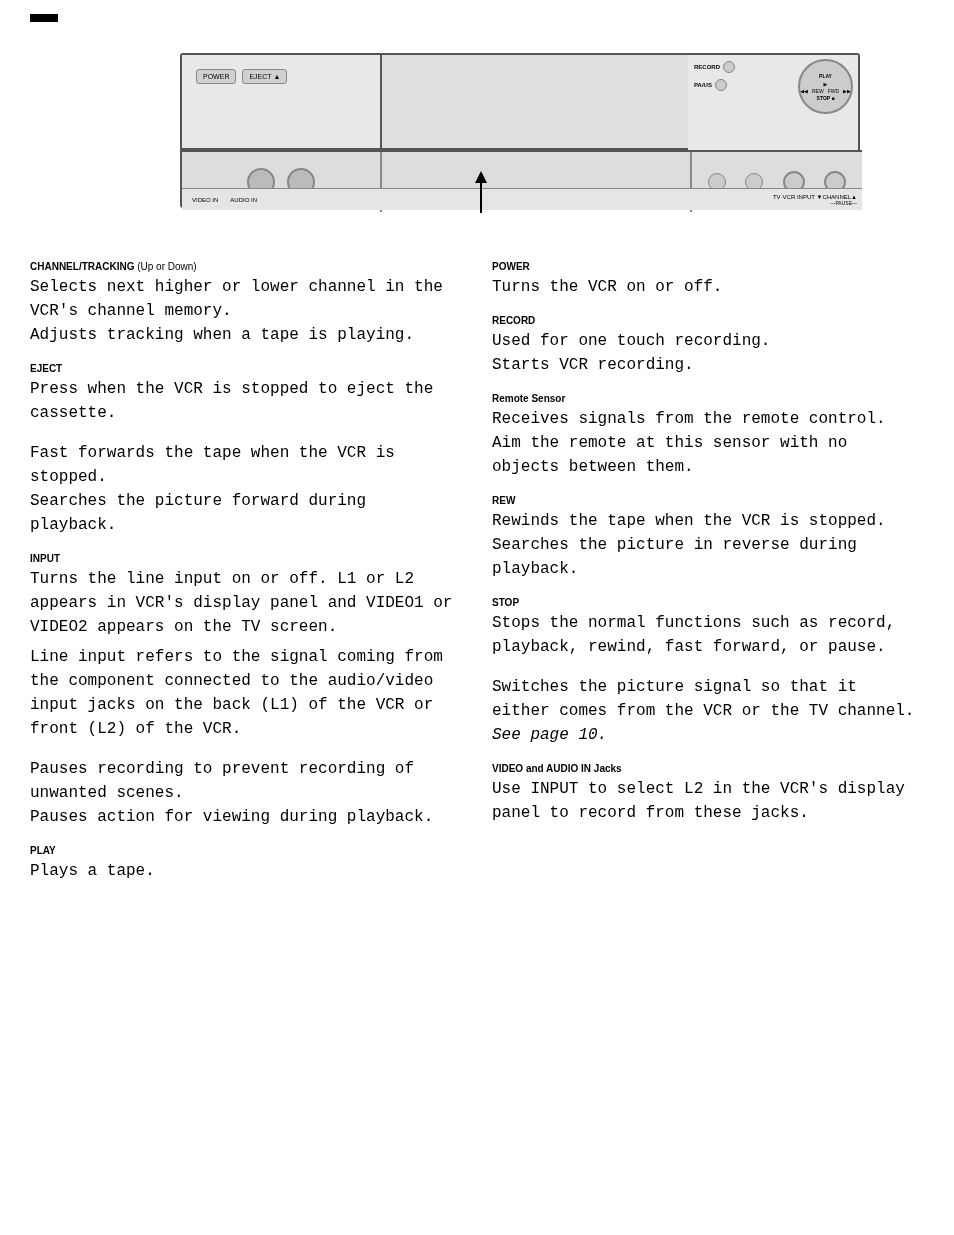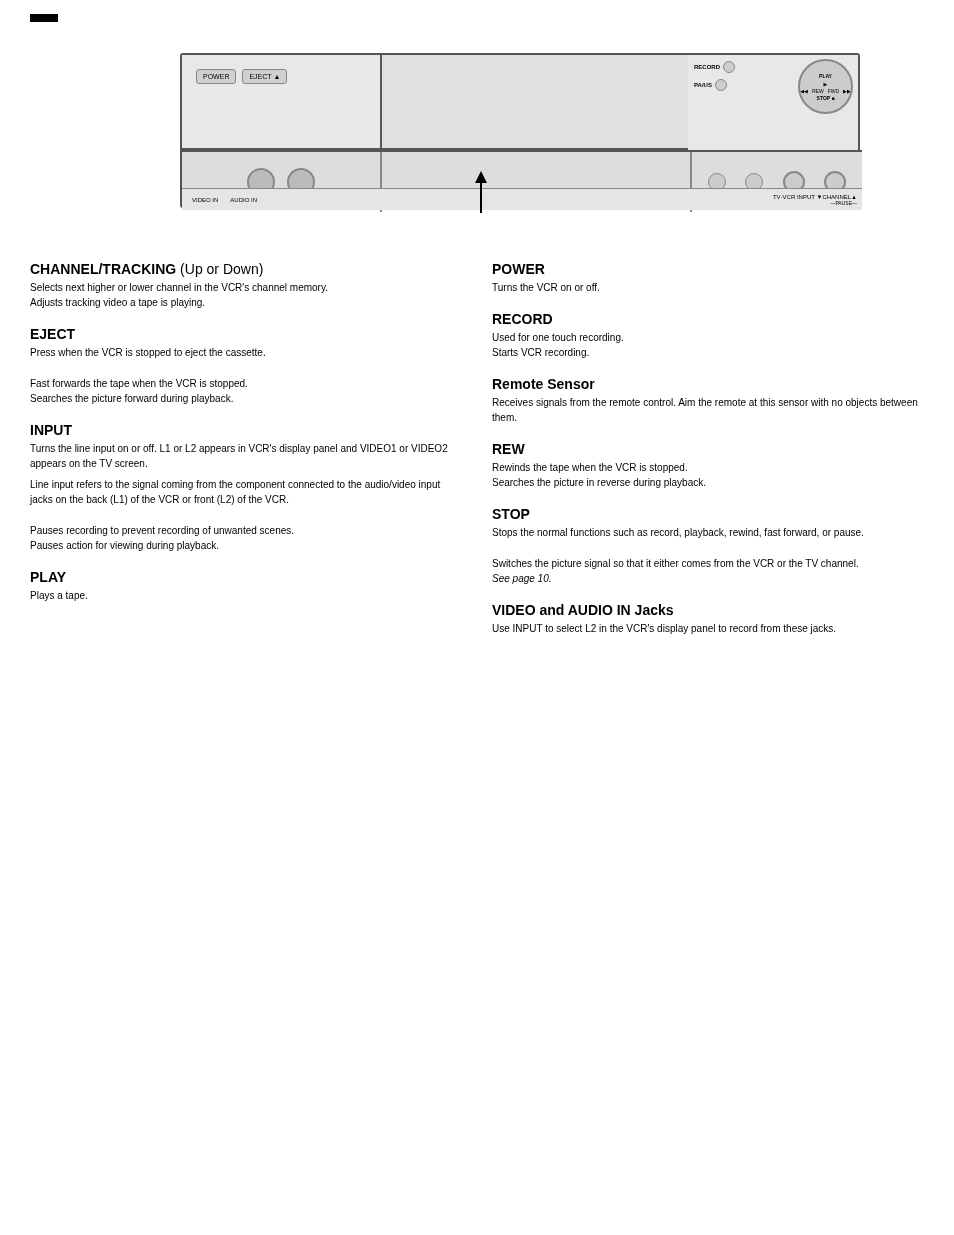--- a/index.html
+++ b/index.html
@@ -224,29 +224,30 @@
       gap: 30px;
     }
     .desc-col {
       flex: 1;
     }
     .desc-item {
       margin-bottom: 16px;
     }
     .desc-title {
       font-weight: bold;
-      font-size: 14px;
+      font-size: 10px;
       margin-bottom: 3px;
     }
     .desc-title .normal {
       font-weight: normal;
     }
     .desc-text {
-      font-size: 10px;
+      font-size: 16px;
       line-height: 1.5;
+      font-family: Liberation Mono, monospace;
     }
     .desc-text em {
       font-style: italic;
     }
   </style>
 </head>
 <body>
 
 
 
@@ -334,21 +335,21 @@
   </div>
 </div>
 
 
 <div class="description-area">
 
   <div class="desc-col" id="desc-left-col">
   <div class="desc-item">
         <div class="desc-title">CHANNEL/TRACKING<span class="normal"> (Up or Down)</span></div>
         <p class="desc-text">Selects next higher or lower channel in the VCR's channel memory.</p>
-        <p class="desc-text">Adjusts tracking video a tape is playing.</p>
+        <p class="desc-text">Adjusts tracking when a tape is playing.</p>
       </div>
       <div class="desc-item">
         <div class="desc-title">EJECT</div>
         <p class="desc-text">Press when the VCR is stopped to eject the cassette.</p>
       </div>
       <div class="desc-item">
         <p class="desc-text">Fast forwards the tape when the VCR is stopped.</p>
         <p class="desc-text">Searches the picture forward during playback.</p>
       </div>
       <div class="desc-item">

